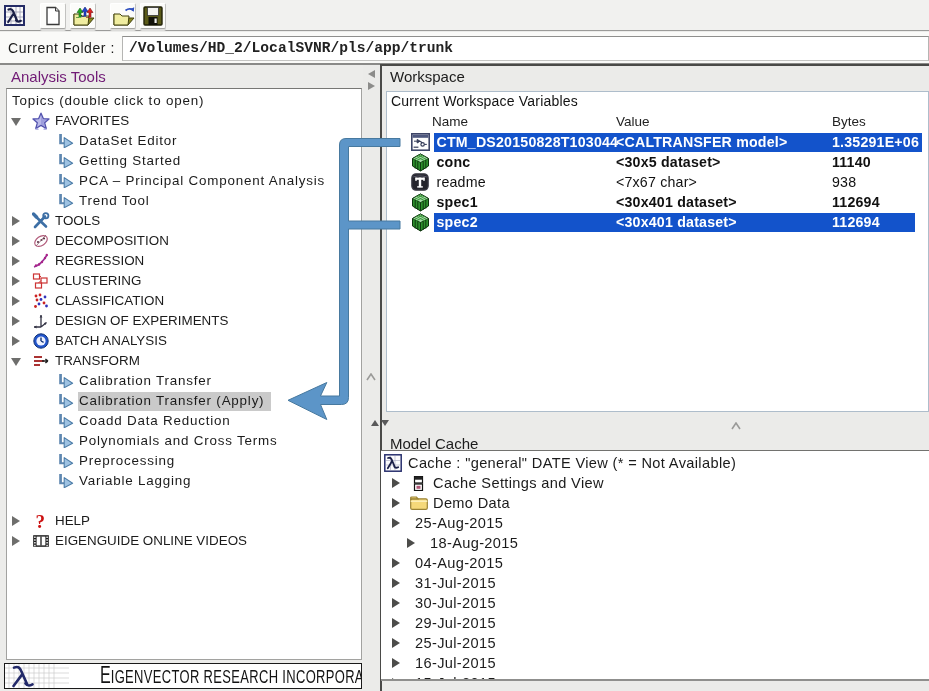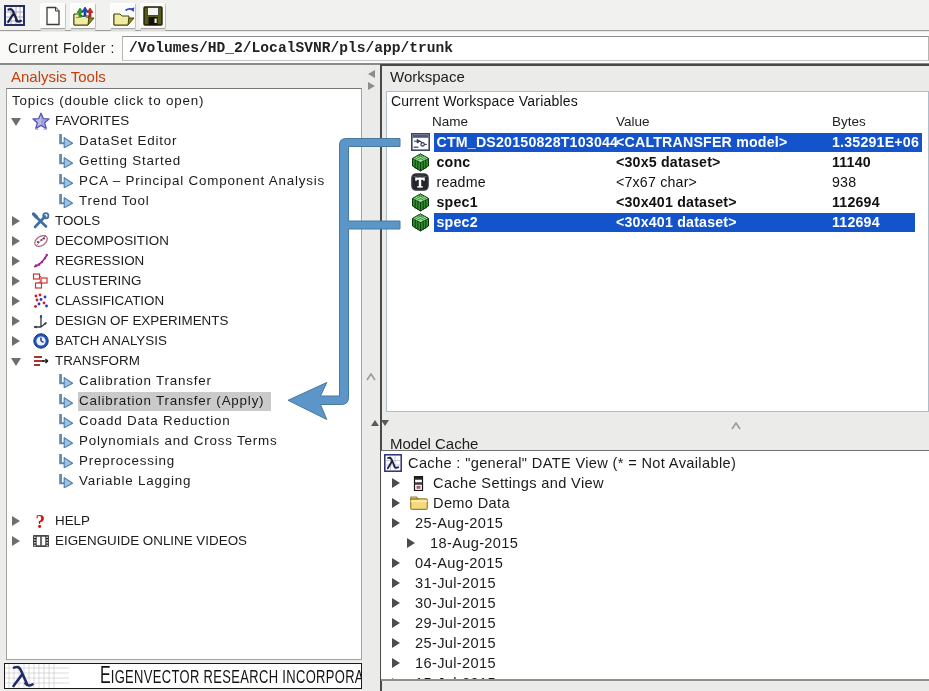--- a/index.html
+++ b/index.html
@@ -10,21 +10,21 @@
   
   #toolbar { left:0; top:0; width:929px; height:31px; background:#f1f1ef; border-bottom:1px solid #9b9b99; }
   .tbtn { position:absolute; top:3px; width:26px; height:26px; background:#fcfcfa; border:1px solid; border-color:#ffffff #c2c2c0 #a8a8a6 #ffffff; border-radius:2px; box-shadow:0 2px 0 #dcdcda; }
   .tbtn svg { position:absolute; left:2px; top:2px; }
   
   #folderrow { left:0; top:32px; width:929px; height:33px; background:#fafaf8; border-bottom:2px solid #8a8a88; }
   #folderlabel { position:absolute; left:8px; top:8px; font-size:14px; letter-spacing:0.55px; color:#1a1a1a; }
   #folderfield { position:absolute; left:122px; top:4px; width:807px; height:25px; background:#ffffff; border:1px solid; border-color:#8f8f8d #b5b5b3 #c5c5c3 #b5b5b3; }
   #folderfield span { position:absolute; left:6px; top:3px; font-size:14.6px; font-weight:bold; color:#222; letter-spacing:0px; }
   
-  #lefthead { left:11px; top:68px; font-size:15px; color:#c2410c; }
+  #lefthead { left:11px; top:68px; font-size:15px; color:#701a75; }
   #treebox { left:6px; top:88px; width:356px; height:572px; background:#fff; border:1px solid; border-color:#777775 #a2a2a0 #a2a2a0 #a2a2a0; overflow:hidden; }
   .trow { position:absolute; height:20px; line-height:20px; font-size:13.4px; color:#1b1b1b; white-space:nowrap; }
   .tri { position:absolute; width:0; height:0; }
   .tri.closed { border-left:8px solid #6e6e6c; border-top:5px solid transparent; border-bottom:5px solid transparent; }
   .tri.open { border-top:8px solid #6e6e6c; border-left:5px solid transparent; border-right:5px solid transparent; }
   .ticon { position:absolute; left:25px; top:1px; width:18px; height:18px; }
   .subarrow { position:absolute; left:51px; top:3px; width:16px; height:14px; }
   #applyhl { left:71px; top:0.5px; width:193px; height:19px; background:#cacaca; }
   
   #logobox { left:4px; top:663px; width:358px; height:26px; background:#fff; border:1px solid #1a1a1a; overflow:hidden; }

